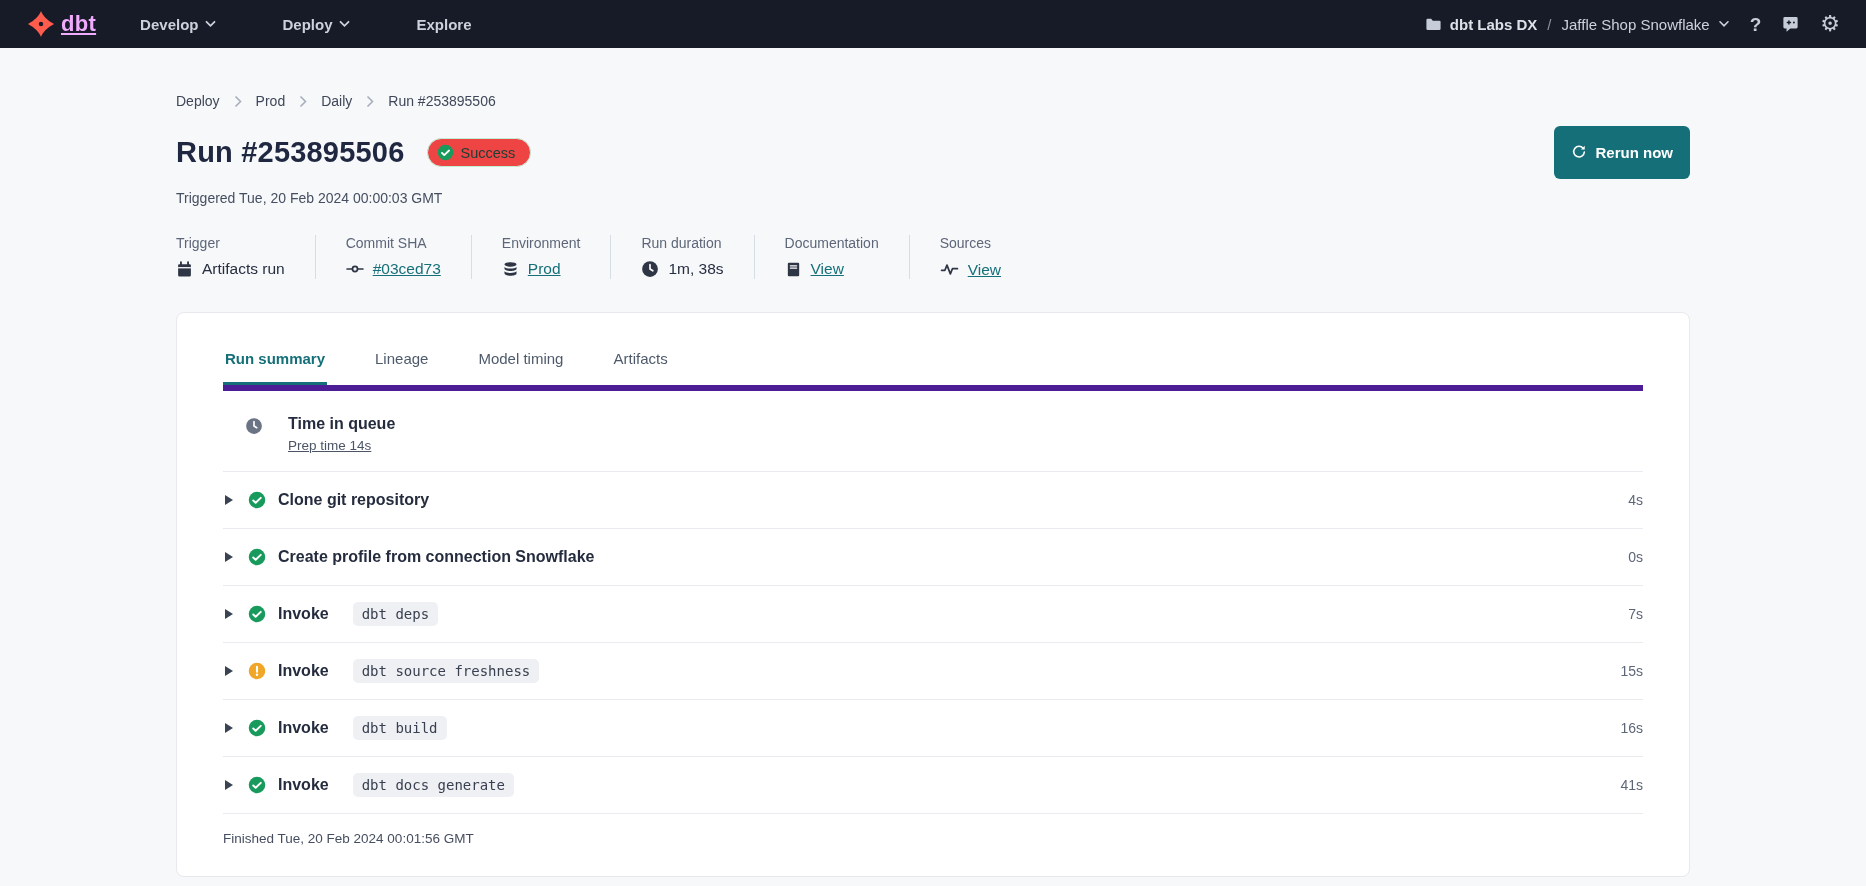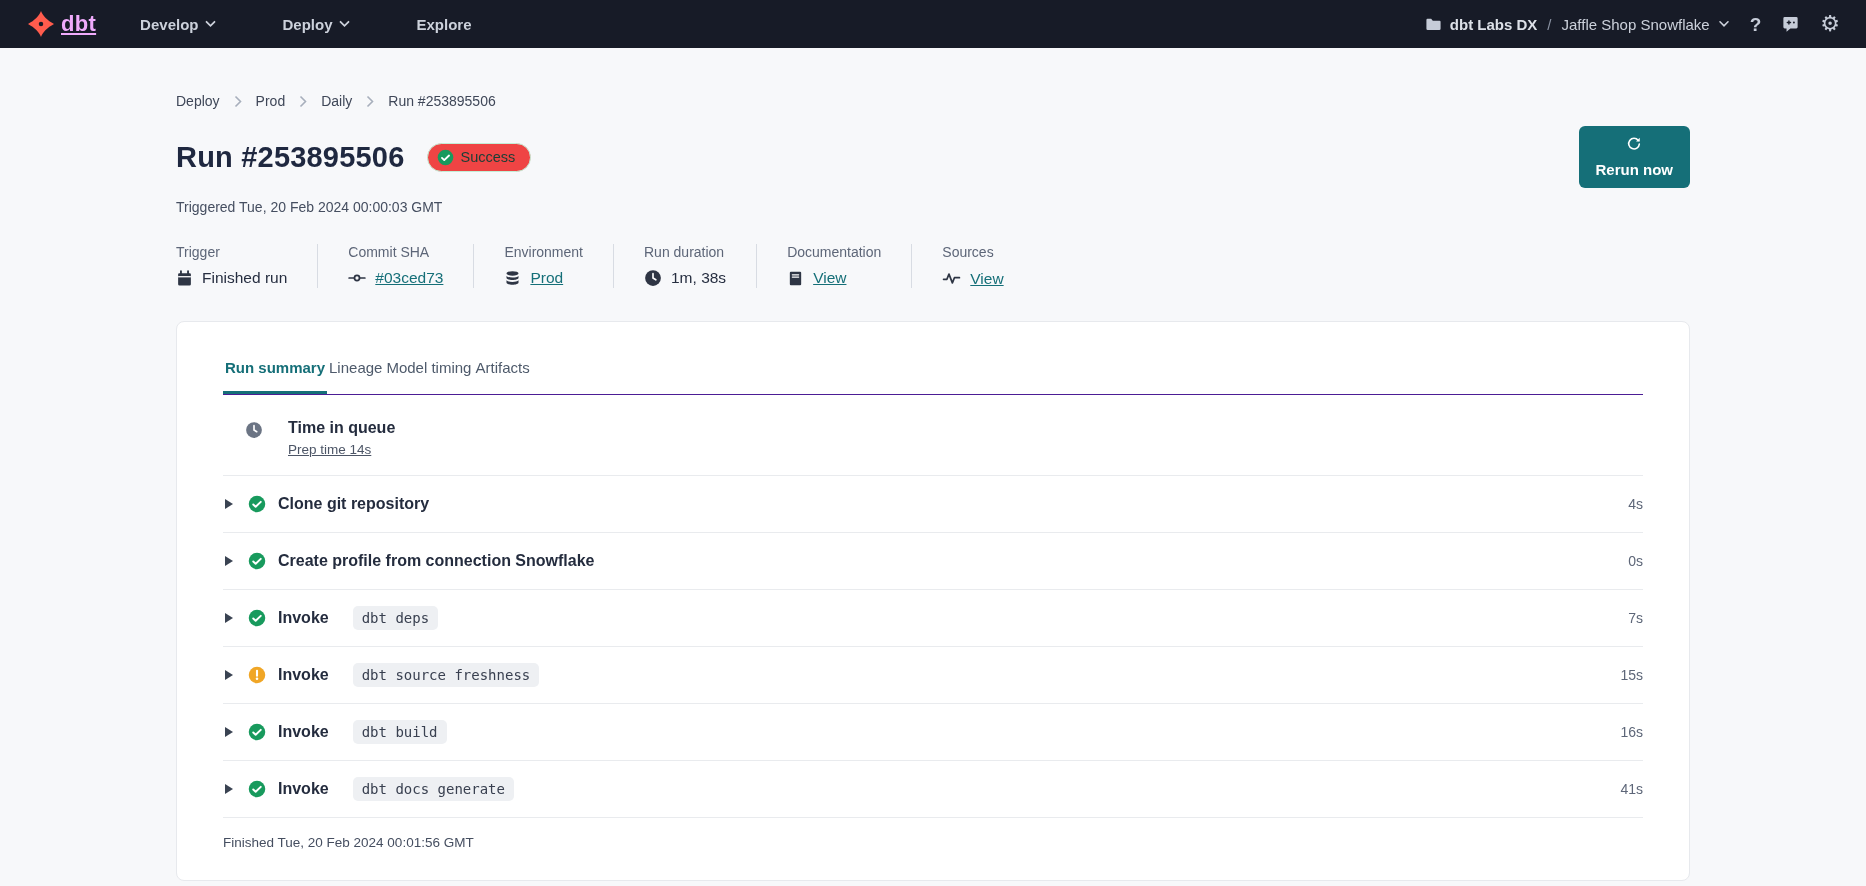--- a/index.html
+++ b/index.html
@@ -21,35 +21,35 @@
   .gear-glyph { font-size:22px; font-weight:400; }
 
   
   .page { padding:0 176px; }
   .breadcrumb { margin-top:45px; display:flex; align-items:center; gap:14px; font-size:14px; color:#3f4758; }
   .crumb { cursor:pointer; }
   .crumb.current { cursor:default; }
   .title-row { margin-top:17px; display:flex; align-items:center; }
   .page-title { font-size:29px; font-weight:700; color:#1f2840; letter-spacing:.2px; }
   .badge { margin-left:22px; display:inline-flex; align-items:center; gap:7px; background:#ef4444; border:1px solid #c3eed6; color:#193f36; border-radius:16px; padding:5px 15px 5px 9px; font-size:14.5px; }
-  .rerun-btn { margin-left:auto; display:inline-flex; align-items:center; gap:9px; background:#156f78; color:#ffffff; border:none; border-radius:6px; padding:10px 17px; font-size:15px; font-weight:700; font-family:inherit; cursor:pointer;flex-direction:column; }
+  .rerun-btn { margin-left:auto; display:inline-flex; gap:9px; background:#156f78; color:#ffffff; border:none; border-radius:6px; padding:18px 17px; font-size:15px; font-weight:700; font-family:inherit; cursor:pointer; }
   .triggered { margin-top:11px; font-size:14px; color:#454e60; }
 
   
   .meta-row { margin-top:29px; display:flex; align-items:stretch; }
   .meta-col { padding-right:30px; }
   .meta-label { font-size:14px; color:#5d6678; }
   .meta-value { margin-top:9px; display:flex; align-items:center; gap:9px; font-size:15.5px; color:#262e40; font-weight:400; }
   .meta-div { width:1px; background:#d8dce3; margin-right:30px; }
   .tlink { color:#156f78; text-decoration:underline; cursor:pointer; }
   .micon { display:inline-flex; }
 
   
   .card { margin:33px 176px 8px 176px; background:#ffffff; border:1px solid #e7e9ed; border-radius:8px; padding:0 46px; }
-  .tabs { display:flex; border-bottom:1px solid #4c1d95; padding-top:27px;align-items:flex-end; }
+  .tabs { display:flex; gap:46px; border-bottom:6px solid #4c1d95; padding-top:27px;align-items:flex-end; }
   .tab { font-size:15px; color:#4e5a6b; padding:10px 2px 15px 2px; cursor:pointer; border-bottom:3px solid transparent; }
   .tab.active { color:#156f78; font-weight:700; border-bottom-color:#156f78; }
 
   .queue { display:flex; align-items:flex-start; gap:13px; padding:24px 0 17px 22px; border-bottom:1px solid #e9ebee; }
   .queue-title { font-size:16px; font-weight:700; color:#242c3e; }
   .queue-sub { margin-top:5px; font-size:13.5px; color:#4c5566; text-decoration:underline; cursor:pointer; display:inline-block; }
 
   .step-row { display:flex; align-items:center; height:57px; border-bottom:1px solid #e9ebee; cursor:pointer; }
   .step-row:last-of-type { border-bottom:1px solid #e9ebee; }
   .caret { width:0; height:0; border-left:8px solid #3a4352; border-top:5.5px solid transparent; border-bottom:5.5px solid transparent; margin:0 15px 0 2px; cursor:pointer; flex:none; }
@@ -179,21 +179,21 @@
     <div class="meta-col">
       <div class="meta-label">Trigger</div>
       <div class="meta-value">
         <span class="micon">
             <svg width="17" height="17" viewBox="0 0 24 24">
               <path d="M7 1.5v4M17 1.5v4" fill="none" stroke="#2e3544" stroke-width="2.6" stroke-linecap="round"></path>
               <path d="M4.5 4.5h15A1.5 1.5 0 0 1 21 6v14a2 2 0 0 1-2 2H5a2 2 0 0 1-2-2V6a1.5 1.5 0 0 1 1.5-1.5z" fill="#2e3544"></path>
               <rect x="3" y="8.6" width="18" height="1.8" fill="#fff"></rect>
             </svg>
           </span>
-        <span>Finished run</span>
+        <span>Artifacts run</span>
       </div>
     </div>
     <div class="meta-div"></div>
 
     <div class="meta-col">
       <div class="meta-label">Commit SHA</div>
       <div class="meta-value">
         <span class="micon">
             <svg width="18" height="18" viewBox="0 0 24 24">
               <circle cx="12" cy="12" r="3.4" fill="none" stroke="#2e3544" stroke-width="2.3"></circle>

